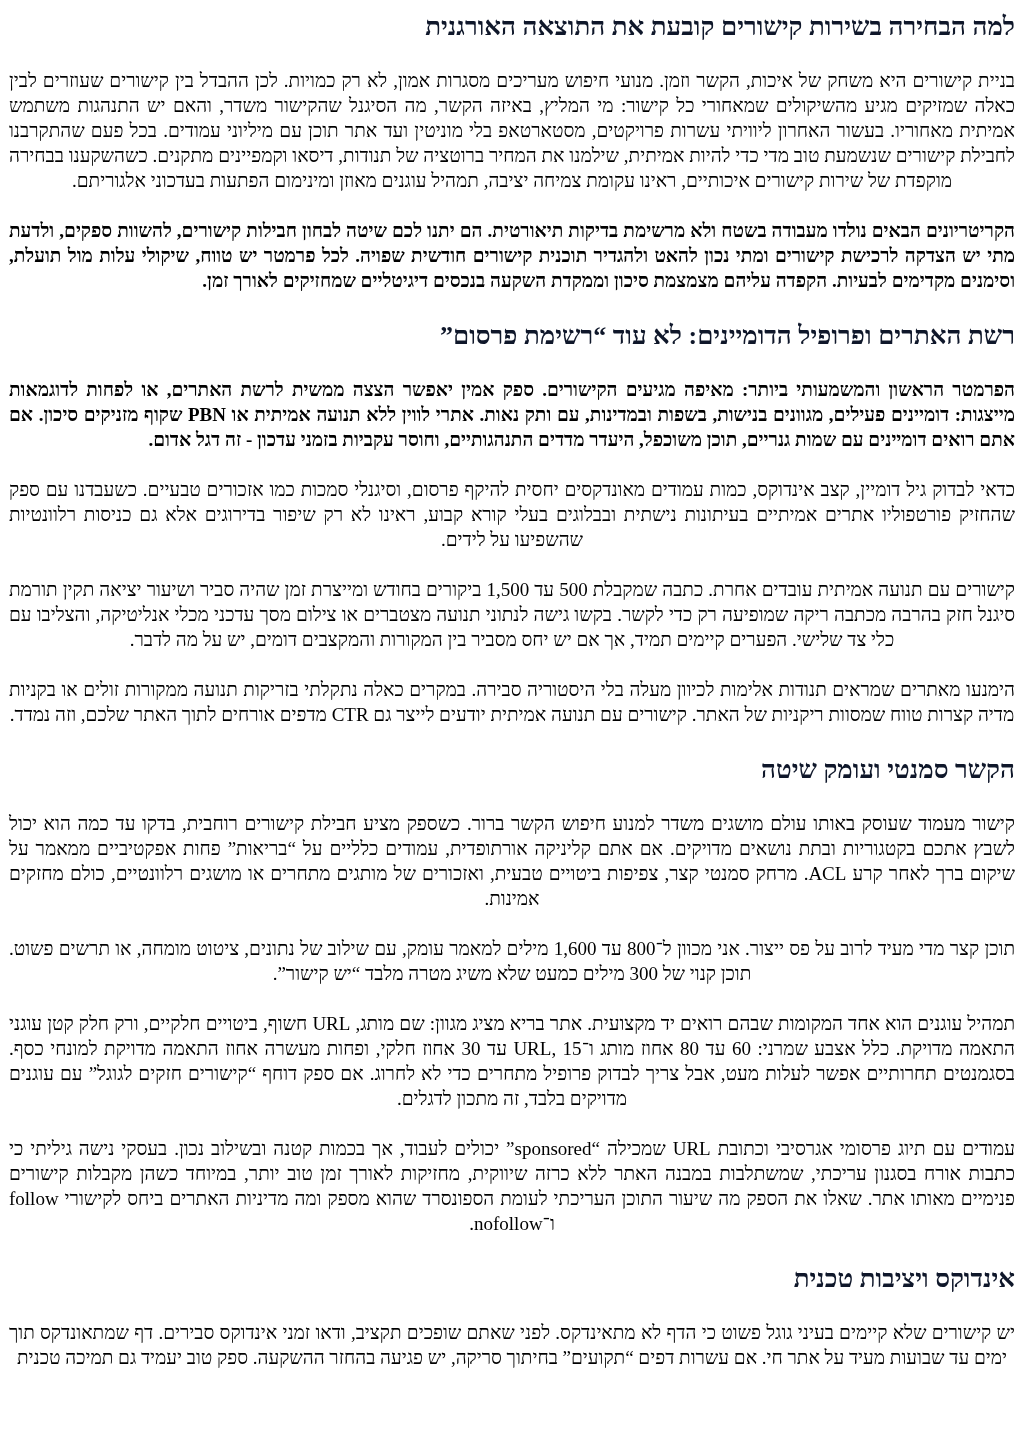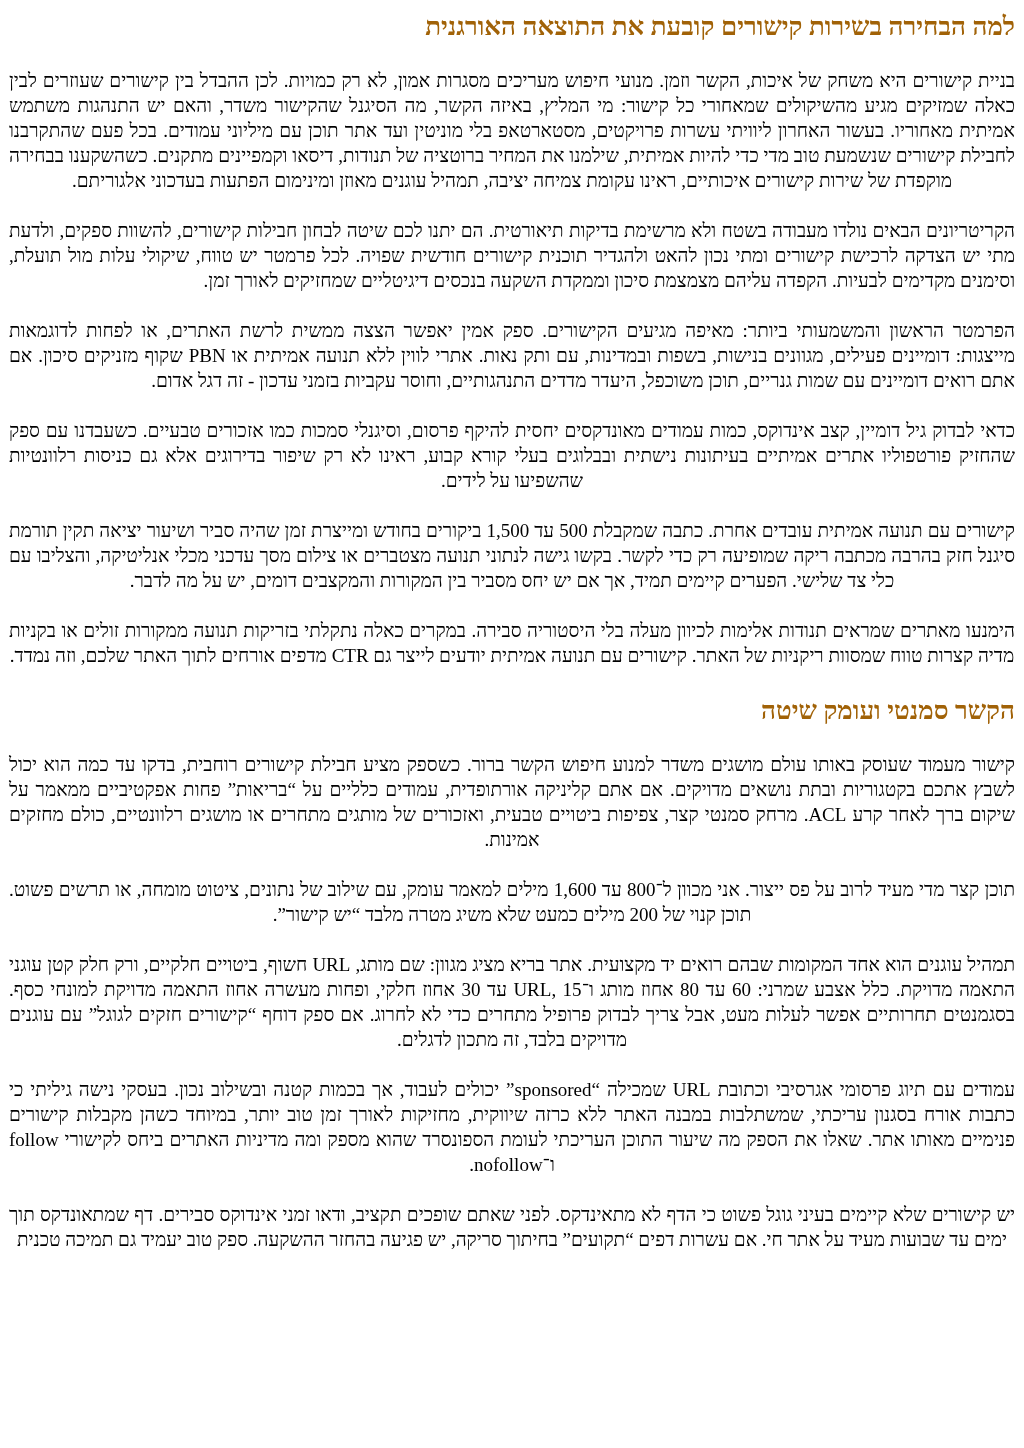--- a/index.html
+++ b/index.html
@@ -20,49 +20,51 @@
     font-size: 19px;
     line-height: 25px;
   }
   main { display: block; }
   h1, h2 {
     font-size: 26px;
     line-height: 33px;
     font-weight: bold;
     margin: 26px 0 20px 0;
     text-align: right;
-    color: #a16207;
+    color: #0f172a;
   }
   h1 { margin-top: 2px; }
   p {
     margin: 25px 0;
     text-align: justify;
     text-align-last: center;
   }
   
-  p.lr { text-align-last: right; }
+  p.lr { text-align-last: right; font-weight: bold; }
 </style>
 </head>
 <body>
 
 <main>
 
   <h1>למה הבחירה בשירות קישורים קובעת את התוצאה האורגנית</h1>
   <p>בניית קישורים היא משחק של איכות, הקשר וזמן. מנועי חיפוש מעריכים מסגרות אמון, לא רק כמויות. לכן ההבדל בין קישורים שעוזרים לבין כאלה שמזיקים מגיע מהשיקולים שמאחורי כל קישור: מי המליץ, באיזה הקשר, מה הסיגנל שהקישור משדר, והאם יש התנהגות משתמש אמיתית מאחוריו. בעשור האחרון ליוויתי עשרות פרויקטים, מסטארטאפ בלי מוניטין ועד אתר תוכן עם מיליוני עמודים. בכל פעם שהתקרבנו לחבילת קישורים שנשמעת טוב מדי כדי להיות אמיתית, שילמנו את המחיר ברוטציה של תנודות, דיסאו וקמפיינים מתקנים. כשהשקענו בבחירה מוקפדת של שירות קישורים איכותיים, ראינו עקומת צמיחה יציבה, תמהיל עוגנים מאוזן ומינימום הפתעות בעדכוני אלגוריתם.</p>
   <p class="lr">הקריטריונים הבאים נולדו מעבודה בשטח ולא מרשימת בדיקות תיאורטית. הם יתנו לכם שיטה לבחון חבילות קישורים, להשוות ספקים, ולדעת מתי יש הצדקה לרכישת קישורים ומתי נכון להאט ולהגדיר תוכנית קישורים חודשית שפויה. לכל פרמטר יש טווח, שיקולי עלות מול תועלת, וסימנים מקדימים לבעיות. הקפדה עליהם מצמצמת סיכון וממקדת השקעה בנכסים דיגיטליים שמחזיקים לאורך זמן.</p>
 
+  <h2>רשת האתרים ופרופיל הדומיינים: לא עוד “רשימת פרסום”</h2>
   <p class="lr">הפרמטר הראשון והמשמעותי ביותר: מאיפה מגיעים הקישורים. ספק אמין יאפשר הצצה ממשית לרשת האתרים, או לפחות לדוגמאות מייצגות: דומיינים פעילים, מגוונים בנישות, בשפות ובמדינות, עם ותק נאות. אתרי לווין ללא תנועה אמיתית או PBN שקוף מזניקים סיכון. אם אתם רואים דומיינים עם שמות גנריים, תוכן משוכפל, היעדר מדדים התנהגותיים, וחוסר עקביות בזמני עדכון - זה דגל אדום.</p>
   <p>כדאי לבדוק גיל דומיין, קצב אינדוקס, כמות עמודים מאונדקסים יחסית להיקף פרסום, וסיגנלי סמכות כמו אזכורים טבעיים. כשעבדנו עם ספק שהחזיק פורטפוליו אתרים אמיתיים בעיתונות נישתית ובבלוגים בעלי קורא קבוע, ראינו לא רק שיפור בדירוגים אלא גם כניסות רלוונטיות שהשפיעו על לידים.</p>
 
   <p>קישורים עם תנועה אמיתית עובדים אחרת. כתבה שמקבלת 500 עד 1,500 ביקורים בחודש ומייצרת זמן שהיה סביר ושיעור יציאה תקין תורמת סיגנל חזק בהרבה מכתבה ריקה שמופיעה רק כדי לקשר. בקשו גישה לנתוני תנועה מצטברים או צילום מסך עדכני מכלי אנליטיקה, והצליבו עם כלי צד שלישי. הפערים קיימים תמיד, אך אם יש יחס מסביר בין המקורות והמקצבים דומים, יש על מה לדבר.</p>
   <p>הימנעו מאתרים שמראים תנודות אלימות לכיוון מעלה בלי היסטוריה סבירה. במקרים כאלה נתקלתי בזריקות תנועה ממקורות זולים או בקניות מדיה קצרות טווח שמסוות ריקניות של האתר. קישורים עם תנועה אמיתית יודעים לייצר גם CTR מדפים אורחים לתוך האתר שלכם, וזה נמדד.</p>
 
   <h2>הקשר סמנטי ועומק שיטה</h2>
   <p>קישור מעמוד שעוסק באותו עולם מושגים משדר למנוע חיפוש הקשר ברור. כשספק מציע חבילת קישורים רוחבית, בדקו עד כמה הוא יכול לשבץ אתכם בקטגוריות ובתת נושאים מדויקים. אם אתם קליניקה אורתופדית, עמודים כלליים על “בריאות” פחות אפקטיביים ממאמר על שיקום ברך לאחר קרע ACL. מרחק סמנטי קצר, צפיפות ביטויים טבעית, ואזכורים של מותגים מתחרים או מושגים רלוונטיים, כולם מחזקים אמינות.</p>
-  <p>תוכן קצר מדי מעיד לרוב על פס ייצור. אני מכוון ל־800 עד 1,600 מילים למאמר עומק, עם שילוב של נתונים, ציטוט מומחה, או תרשים פשוט. תוכן קנוי של 200 מילים כמעט שלא משיג מטרה מלבד “יש קישור”.</p>
+  <p>תוכן קצר מדי מעיד לרוב על פס ייצור. אני מכוון ל־800 עד 1,600 מילים למאמר עומק, עם שילוב של נתונים, ציטוט מומחה, או תרשים פשוט. תוכן קנוי של 300 מילים כמעט שלא משיג מטרה מלבד “יש קישור”.</p>
 
   <p>תמהיל עוגנים הוא אחד המקומות שבהם רואים יד מקצועית. אתר בריא מציג מגוון: שם מותג, URL חשוף, ביטויים חלקיים, ורק חלק קטן עוגני התאמה מדויקת. כלל אצבע שמרני: 60 עד 80 אחוז מותג ו־URL, 15 עד 30 אחוז חלקי, ופחות מעשרה אחוז התאמה מדויקת למונחי כסף. בסגמנטים תחרותיים אפשר לעלות מעט, אבל צריך לבדוק פרופיל מתחרים כדי לא לחרוג. אם ספק דוחף “קישורים חזקים לגוגל” עם עוגנים מדויקים בלבד, זה מתכון לדגלים.</p>
 
   <p>עמודים עם תיוג פרסומי אגרסיבי וכתובת URL שמכילה “sponsored” יכולים לעבוד, אך בכמות קטנה ובשילוב נכון. בעסקי נישה גיליתי כי כתבות אורח בסגנון עריכתי, שמשתלבות במבנה האתר ללא כרזה שיווקית, מחזיקות לאורך זמן טוב יותר, במיוחד כשהן מקבלות קישורים פנימיים מאותו אתר. שאלו את הספק מה שיעור התוכן העריכתי לעומת הספונסרד שהוא מספק ומה מדיניות האתרים ביחס לקישורי follow ו־nofollow.</p>
 
+  <h2>אינדוקס ויציבות טכנית</h2>
   <p>יש קישורים שלא קיימים בעיני גוגל פשוט כי הדף לא מתאינדקס. לפני שאתם שופכים תקציב, ודאו זמני אינדוקס סבירים. דף שמתאונדקס תוך ימים עד שבועות מעיד על אתר חי. אם עשרות דפים “תקועים” בחיתוך סריקה, יש פגיעה בהחזר ההשקעה. ספק טוב יעמיד גם תמיכה טכנית</p>
 
 </main>
 
 </body></html>

